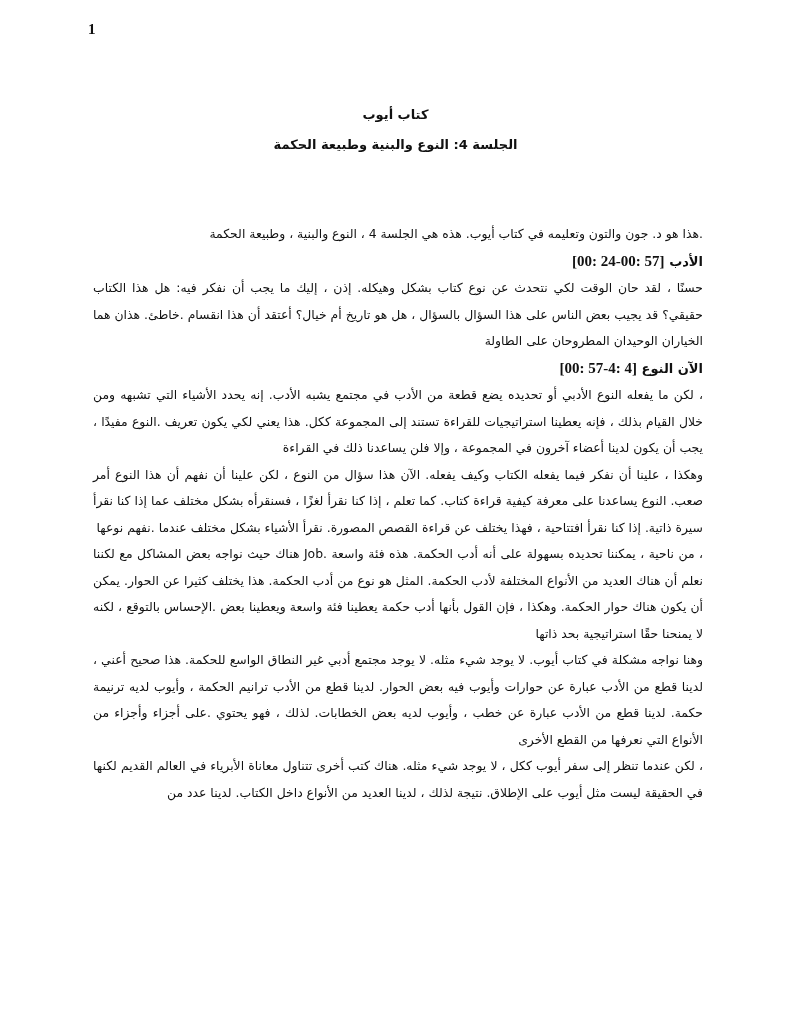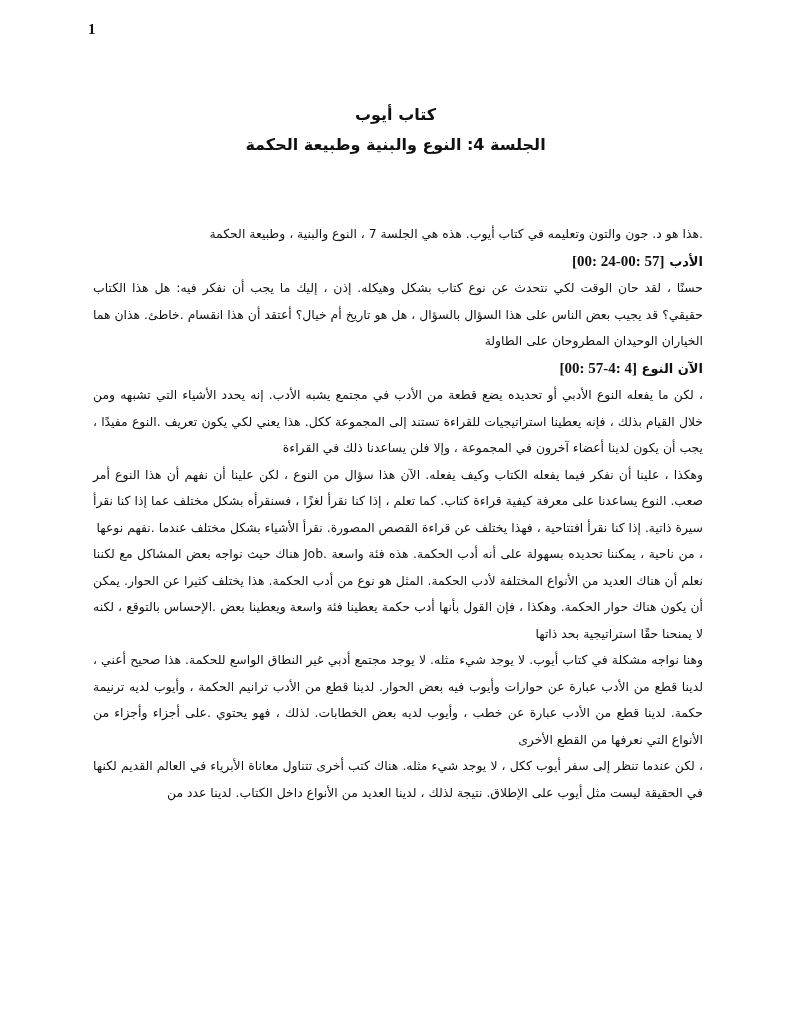--- a/index.html
+++ b/index.html
@@ -1,37 +1,37 @@
 <!DOCTYPE html>
 <html><head>
 <meta charset="utf-8">
 <style>
   html, body { margin: 0; padding: 0; background: #ffffff; }
   body { width: 791px; height: 1024px; position: relative; overflow: hidden; font-family: "DejaVu Sans", "Liberation Sans", sans-serif; color: #111; }
   .page-number { position: absolute; left: 88px; top: 21px; font-family: "Liberation Serif", serif; font-weight: bold; font-size: 15px; }
   .title-block { position: absolute; left: 0; right: 0; top: 100px; text-align: center; direction: rtl; }
-  .title-line { font-weight: bold; font-size: 16px; line-height: 30px; height: 30px; }
+  .title-line { font-weight: bold; font-size: 13px; line-height: 30px; height: 30px; }
   .body-text { position: absolute; left: 93px; width: 610px; top: 221px; direction: rtl; text-align: justify; font-size: 12.4px; line-height: 26.5px; }
   .body-text p { margin: 0; }
   .heading { font-weight: bold; font-size: 13px; }
   .heading .ts { font-family: "Liberation Serif", serif; font-size: 15px; direction: ltr; unicode-bidi: embed; margin-top: 40px; }
   .para { text-align-last: right; }
 </style>
 </head>
 <body>
 
 <div class="page-number">1</div>
 
 <div class="title-block">
   <div class="title-line">كتاب أيوب</div>
   <div class="title-line">الجلسة 4: النوع والبنية وطبيعة الحكمة</div>
 </div>
 
 <div class="body-text">
-  <p class="para">.هذا هو د. جون والتون وتعليمه في كتاب أيوب. هذه هي الجلسة 7 ، النوع والبنية ، وطبيعة الحكمة</p>
+  <p class="para">.هذا هو د. جون والتون وتعليمه في كتاب أيوب. هذه هي الجلسة 4 ، النوع والبنية ، وطبيعة الحكمة</p>
 
   <p class="heading">
     <span>الأدب</span>
     <span class="ts">[00: 24-00: 57]</span>
   </p>
   <p class="para">حسنًا ، لقد حان الوقت لكي نتحدث عن نوع كتاب بشكل وهيكله. إذن ، إليك ما يجب أن نفكر فيه: هل هذا الكتاب حقيقي؟ قد يجيب بعض الناس على هذا السؤال بالسؤال ، هل هو تاريخ أم خيال؟ أعتقد أن هذا انقسام .خاطئ. هذان هما الخياران الوحيدان المطروحان على الطاولة</p>
 
   <p class="heading">
     <span>الآن النوع</span>
     <span class="ts">[00: 57-4: 4]</span>

